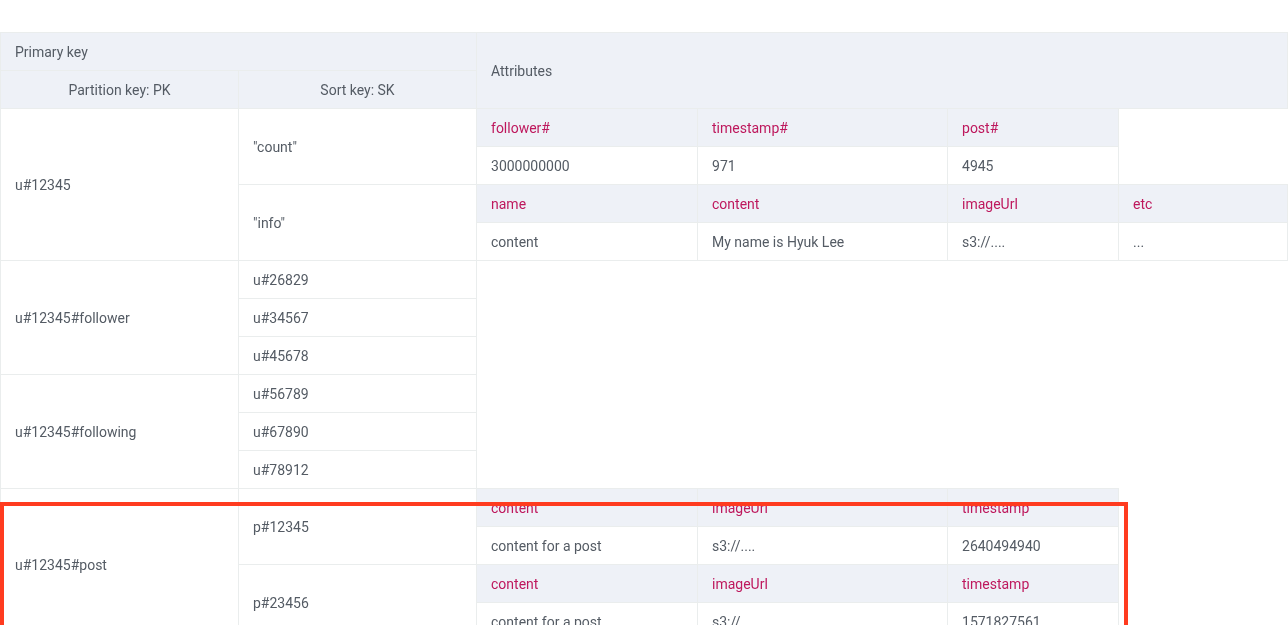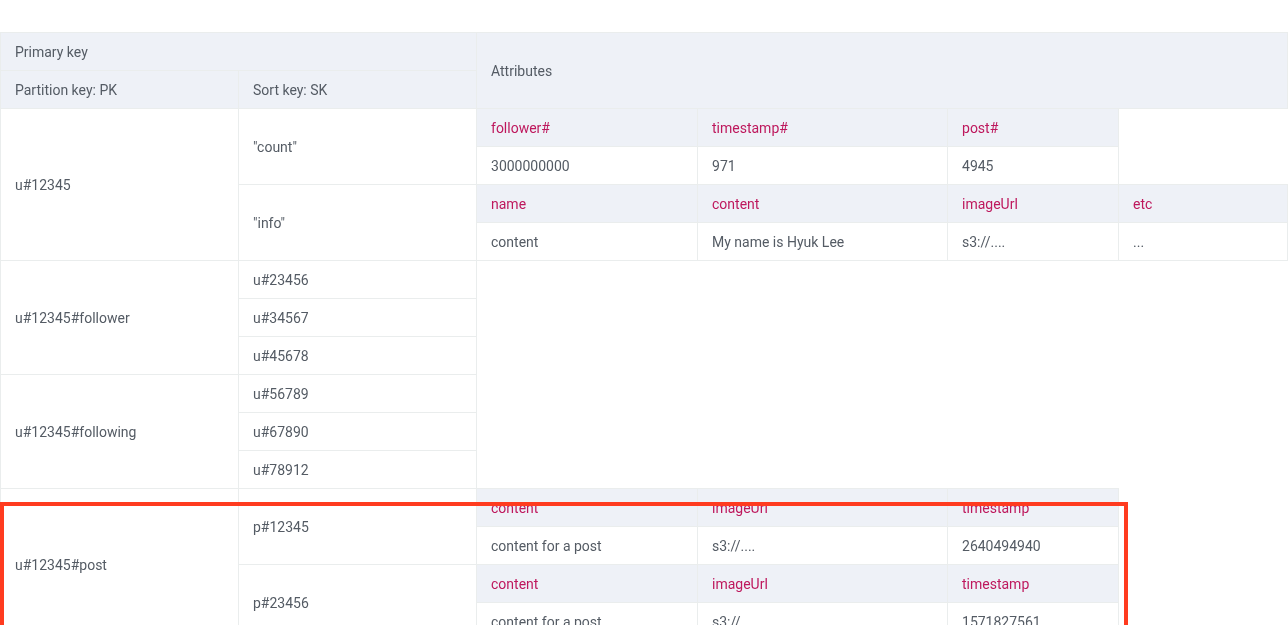--- a/index.html
+++ b/index.html
@@ -51,22 +51,22 @@
     <col>
   </colgroup>
 
   <tbody>
         <tr>
     <th colspan="2" class="hdr">Primary key</th>
     <th colspan="4" rowspan="2" class="hdr">Attributes</th>
   </tr>
 
   <tr>
-    <th class="hdr" style="">Partition key: PK</th>
-    <th class="hdr" style="text-align:left">Sort key: SK</th>
+    <th class="hdr" style="text-align:center">Partition key: PK</th>
+    <th class="hdr" style="text-align:center">Sort key: SK</th>
   </tr>
 
   <tr>
     <td rowspan="4">u#12345</td>
     <td rowspan="2">"count"</td>
     <td class="subhdr">follower#</td>
     <td class="subhdr">timestamp#</td>
     <td class="subhdr">post#</td>
     <td style="border:none"></td>
   </tr>
@@ -88,21 +88,21 @@
 
   <tr>
     <td>content</td>
     <td>My name is Hyuk Lee</td>
     <td>s3://....</td>
     <td>...</td>
   </tr>
 
   <tr>
     <td rowspan="3">u#12345#follower</td>
-    <td>u#23456</td>
+    <td>u#26829</td>
     <td colspan="4" rowspan="3" style="border:none"></td>
   </tr>
   <tr>
     <td>u#34567</td>
   </tr>
   <tr>
     <td>u#45678</td>
   </tr>
 
   <tr>

